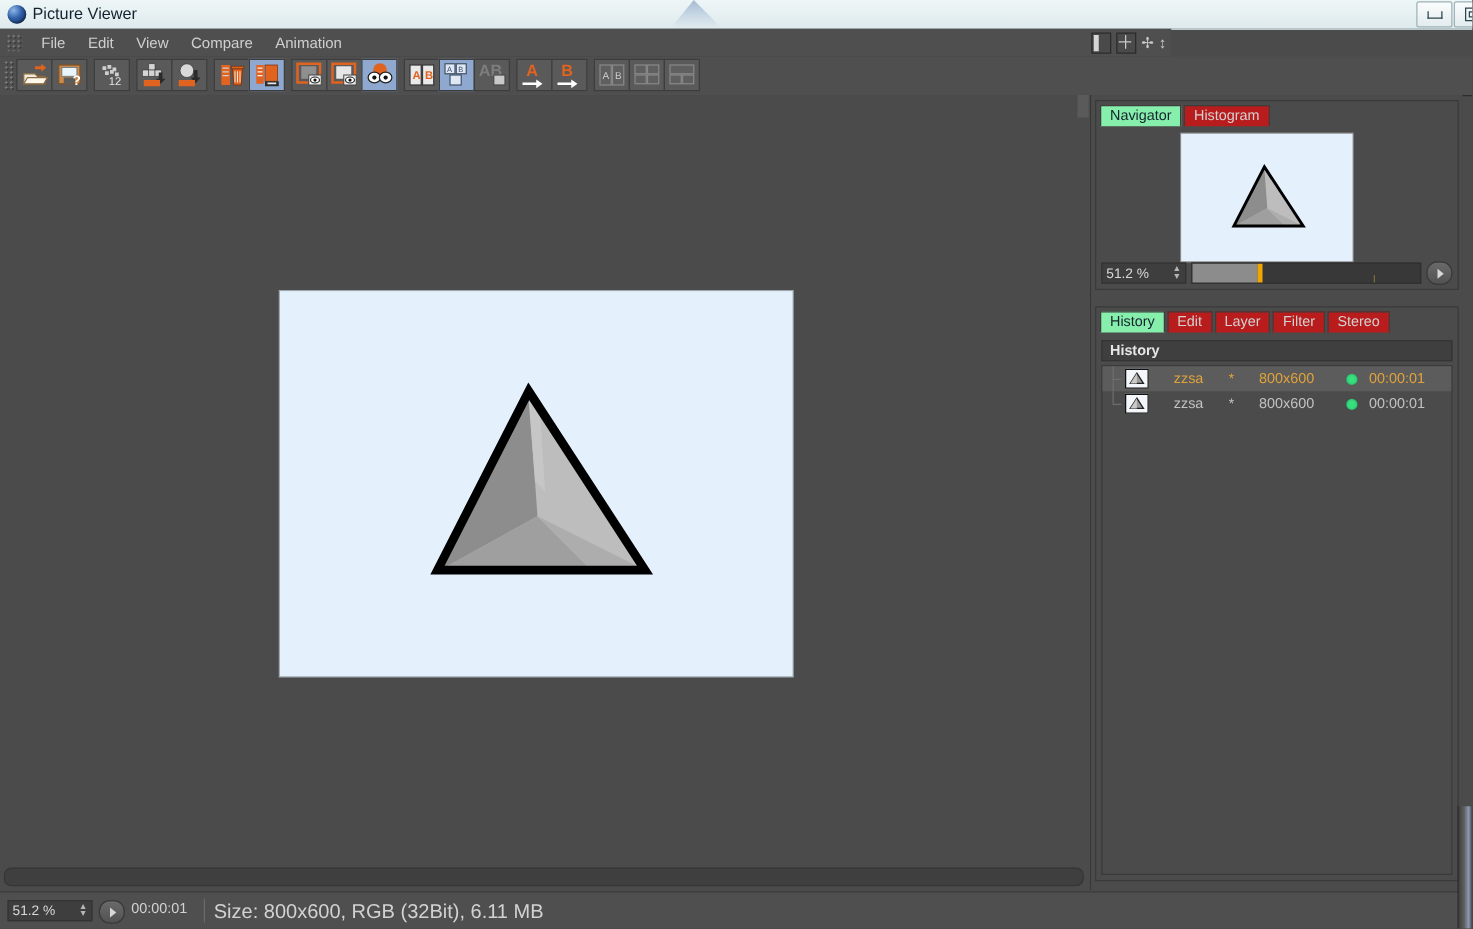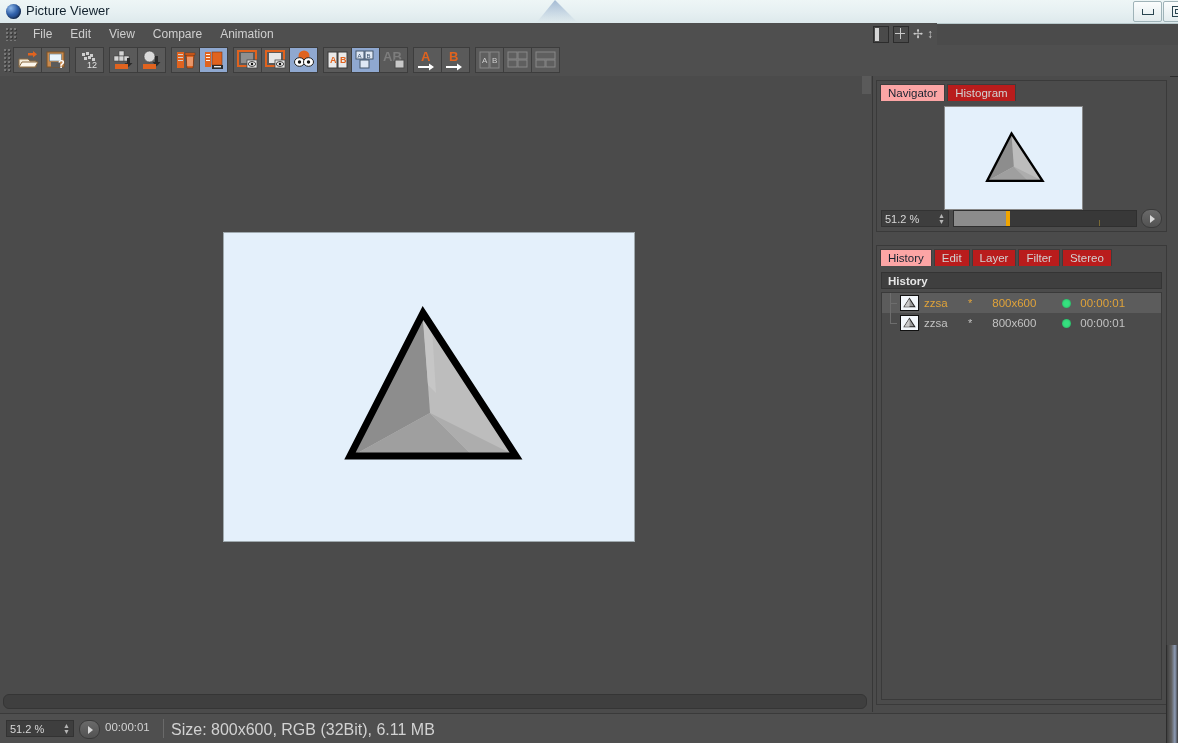--- a/index.html
+++ b/index.html
@@ -139,21 +139,21 @@
   .panel-hist { top: 169px; height: 458px; }
 
   .tabrow { display: flex; padding: 3px 3px 0 3px; gap: 2px; height: 18px; }
   .tab {
     height: 17px; line-height: 17px; padding: 0 7px;
     font-size: 11.5px; color: #d2d2d2;
     background: #b91c1c; border: 1px solid #3d3d3d;
     border-bottom: none;
     box-sizing: border-box;
   }
-  .tab.active { background: #fca5a5; color: #16222f; }
+  .tab.active { background: #86efac; color: #16222f; }
 
   .nav-thumb-box {
     position: absolute; left: 68px; top: 26px;
     width: 137px; height: 102px; background: #e4f0fb;
     box-shadow: 0 0 0 1px #888;
   }
   .nav-zoomrow {
     position: absolute; left: 4px; bottom: 4px; right: 4px; height: 17px;
     display: flex; align-items: center; gap: 4px;
   }
@@ -217,21 +217,21 @@
   }
   .tree-stub.last:before { height: 10px; }
   .tree-stub:after {
     content:""; position:absolute; left:8px; top:10px; width:7px; height:1px; background:#6d6d6d;
   }
   .row-thumb {
     width: 19px; height: 16px; background: #f3f7fb;
     border: 1px solid #111; box-sizing: border-box;
     display:flex;align-items:center;justify-content:center;
   }
-  .row-name { width: 44px; padding-left: 5px; font-size: 11.5px; white-space:nowrap; }
+  .row-name { width: 44px; padding-left: 20px; font-size: 11.5px; white-space:nowrap; }
   .row-star { font-size: 11px; }
   .row-fps { width: 20px; }
   .row-res { width: 60px; text-align: left; font-size: 11.5px; }
   .row-dot-wrap { width: 28px; display:flex; justify-content:center; }
   .dot { width: 9px; height: 9px; border-radius: 50%; background: #36e07f;
          box-shadow: inset 0 0 2px rgba(0,0,0,.35); }
   .row-time { font-size: 11.5px; }
   .row-amber { color: #e0a33a; }
   .row-plain { color: #c2c2c2; }
 

